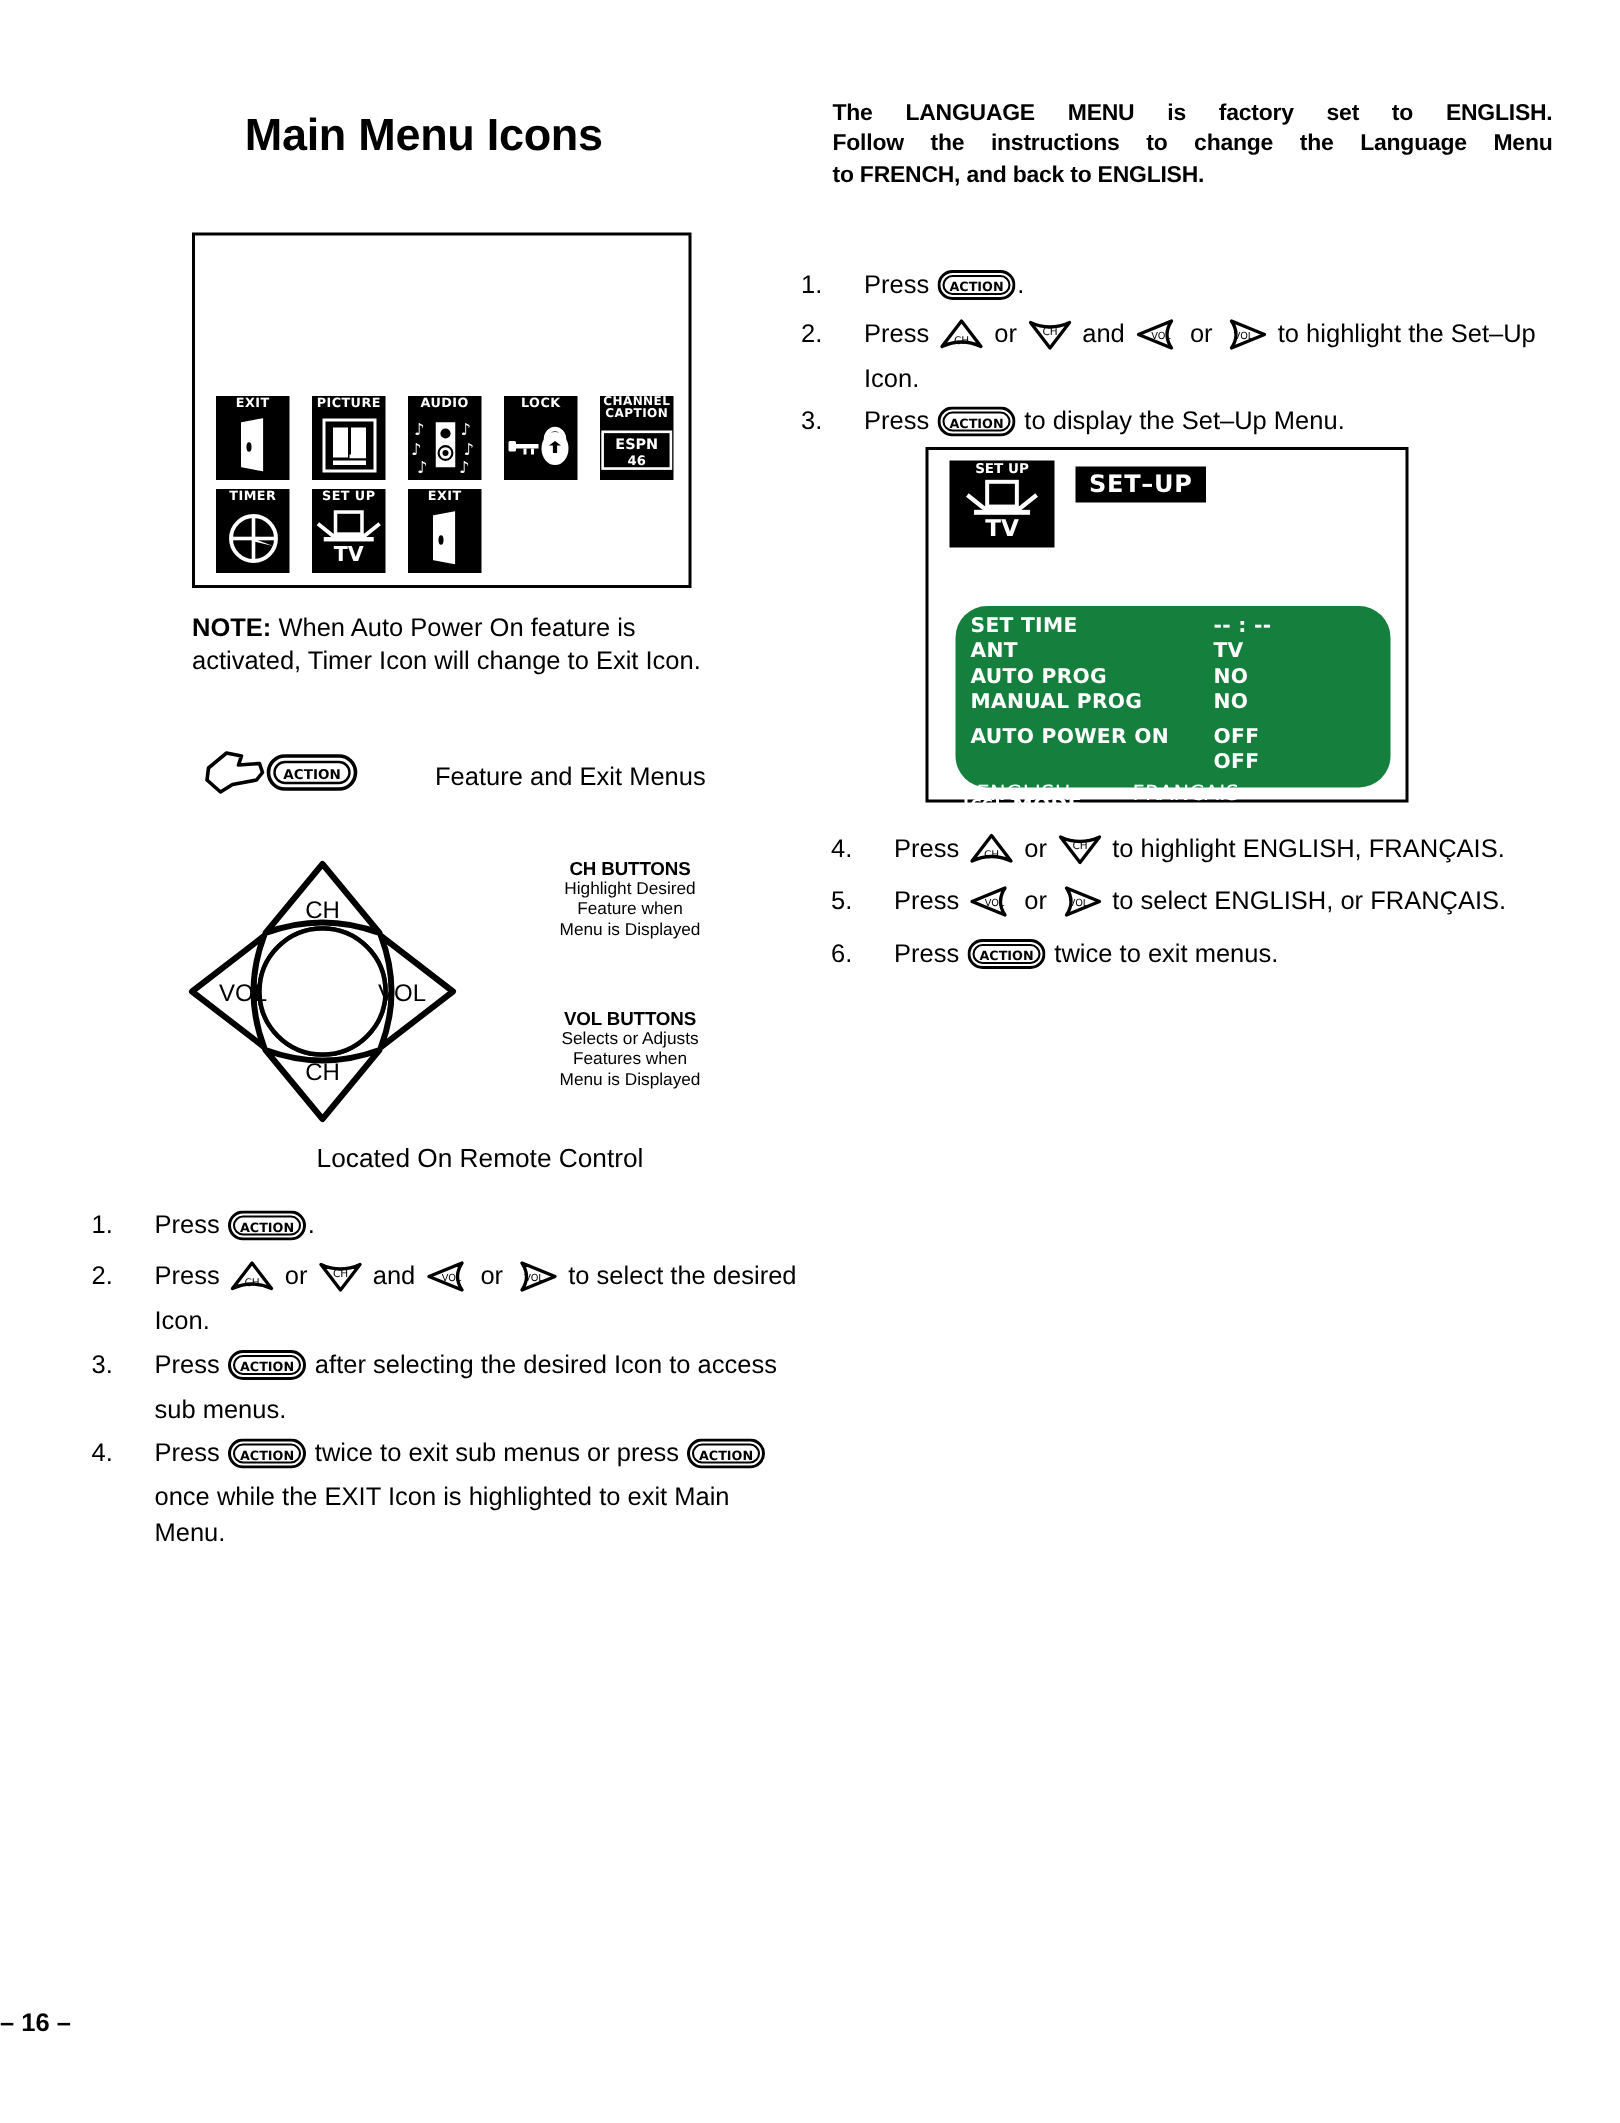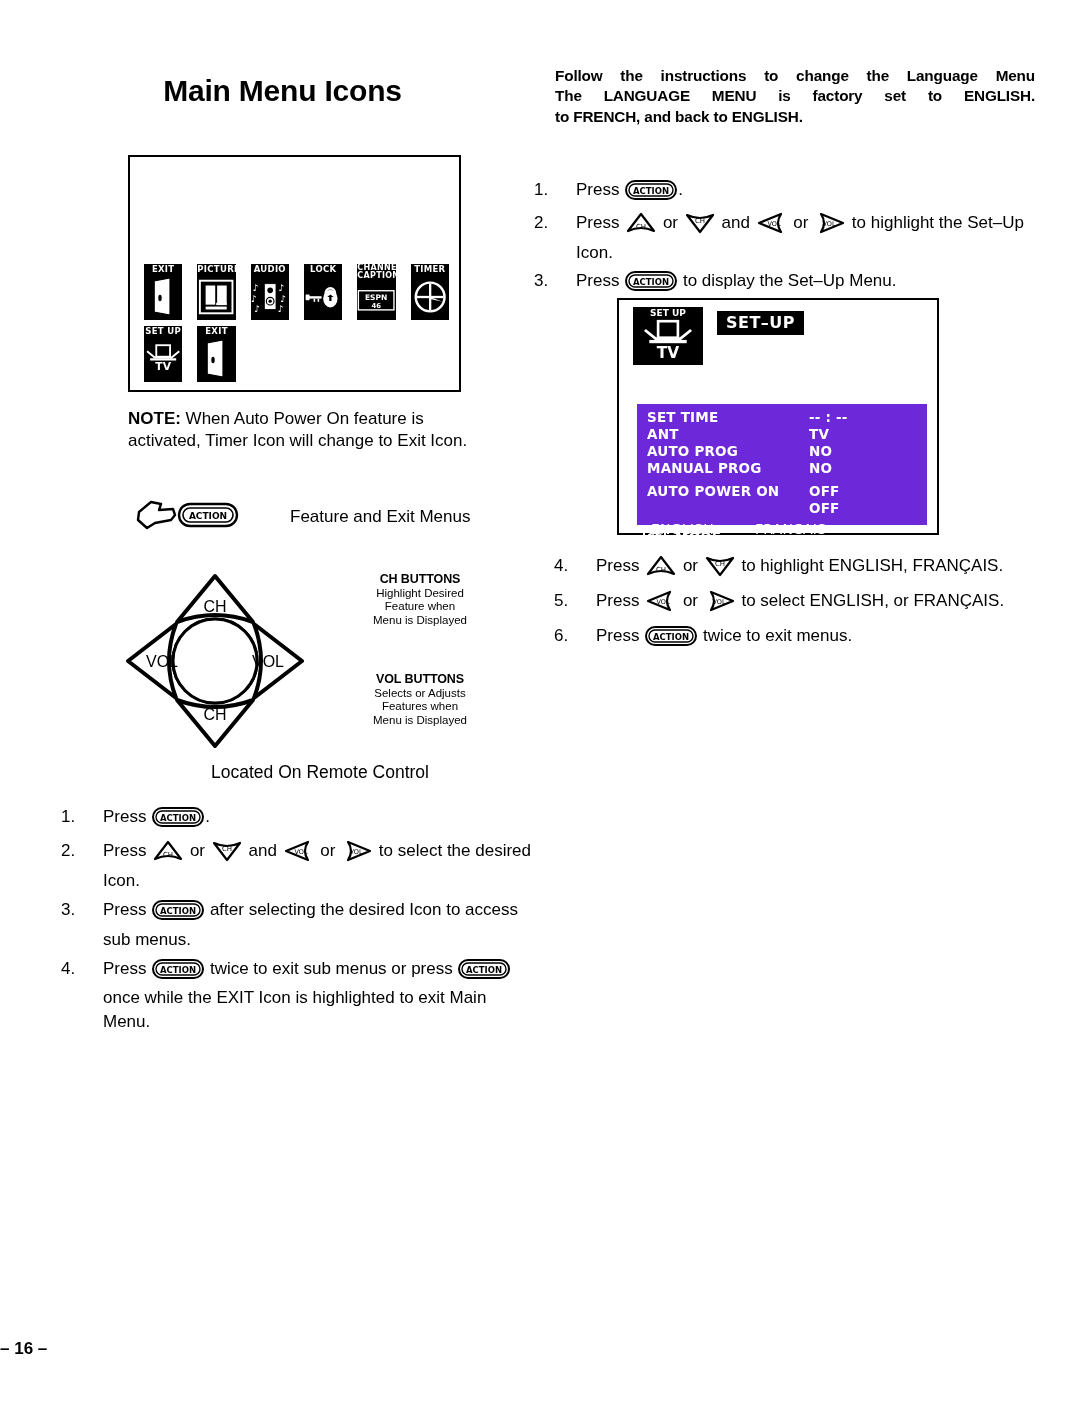--- a/index.html
+++ b/index.html
@@ -73,21 +73,21 @@
     border: 2px solid #000;
     background: #fff;
     box-sizing: border-box;
   }
   .icon-grid {
     position: absolute;
     left: 14px;
     bottom: 8px;
     width: 305px;
     display: grid;
-    grid-template-columns: repeat(6, 1fr);
+    grid-template-columns: repeat(5, 1fr);
     grid-gap: 6px 15px;
   }
   .menu-icon {
     background: #000;
     width: 100%;
     height: 56px;
     position: relative;
     color: #fff;
     overflow: hidden;
   }
@@ -276,23 +276,24 @@
     padding: 2px 9px 3px 9px;
     letter-spacing: 0.5px;
     font-family: "DejaVu Sans", sans-serif;
   }
   .setup-screen .su-panel {
     position: absolute;
     left: 18px;
     top: 104px;
     right: 10px;
     bottom: 8px;
-    background: #6d28d9;
+    background: #15803d;
     color: #fff;
     padding: 5px 0 2px 0;
+    border-radius: 21px;
   }
   .su-row {
     position: relative;
     height: 17px;
     font-size: 13.5px;
     font-weight: bold;
     font-family: "DejaVu Sans", sans-serif;
     letter-spacing: 0.2px;
   }
   .su-row .su-label {
@@ -583,22 +584,22 @@
             <rect x="1" y="1" width="50" height="18" rx="9" fill="#fff" stroke="#000" stroke-width="2"></rect>
             <rect x="4" y="4" width="44" height="12" rx="6" fill="#fff" stroke="#000" stroke-width="1.4"></rect>
             <text x="26" y="14" font-size="8.5" font-weight="bold" text-anchor="middle" font-family="DejaVu Sans" fill="#000">ACTION</text>
           </svg>
       </span><span> once while the EXIT Icon is highlighted to exit Main Menu.</span>
     </li>
   </ol>
 
   <div class="col-right">
     <div class="intro-bold">
+      <span class="justify-line">The LANGUAGE MENU is factory set to ENGLISH.</span>
       <span class="justify-line">Follow the instructions to change the Language Menu</span>
-      <span class="justify-line">The LANGUAGE MENU is factory set to ENGLISH.</span>
       <span>to FRENCH, and back to ENGLISH.</span>
     </div>
   </div>
 
   <ol class="steps tight steps-right-top">
     <li>
       <span class="num">1.</span>
       <span>Press </span><span class="key-action">
         <svg width="52" height="20" viewBox="0 0 52 20">
             <rect x="1" y="1" width="50" height="18" rx="9" fill="#fff" stroke="#000" stroke-width="2"></rect>

